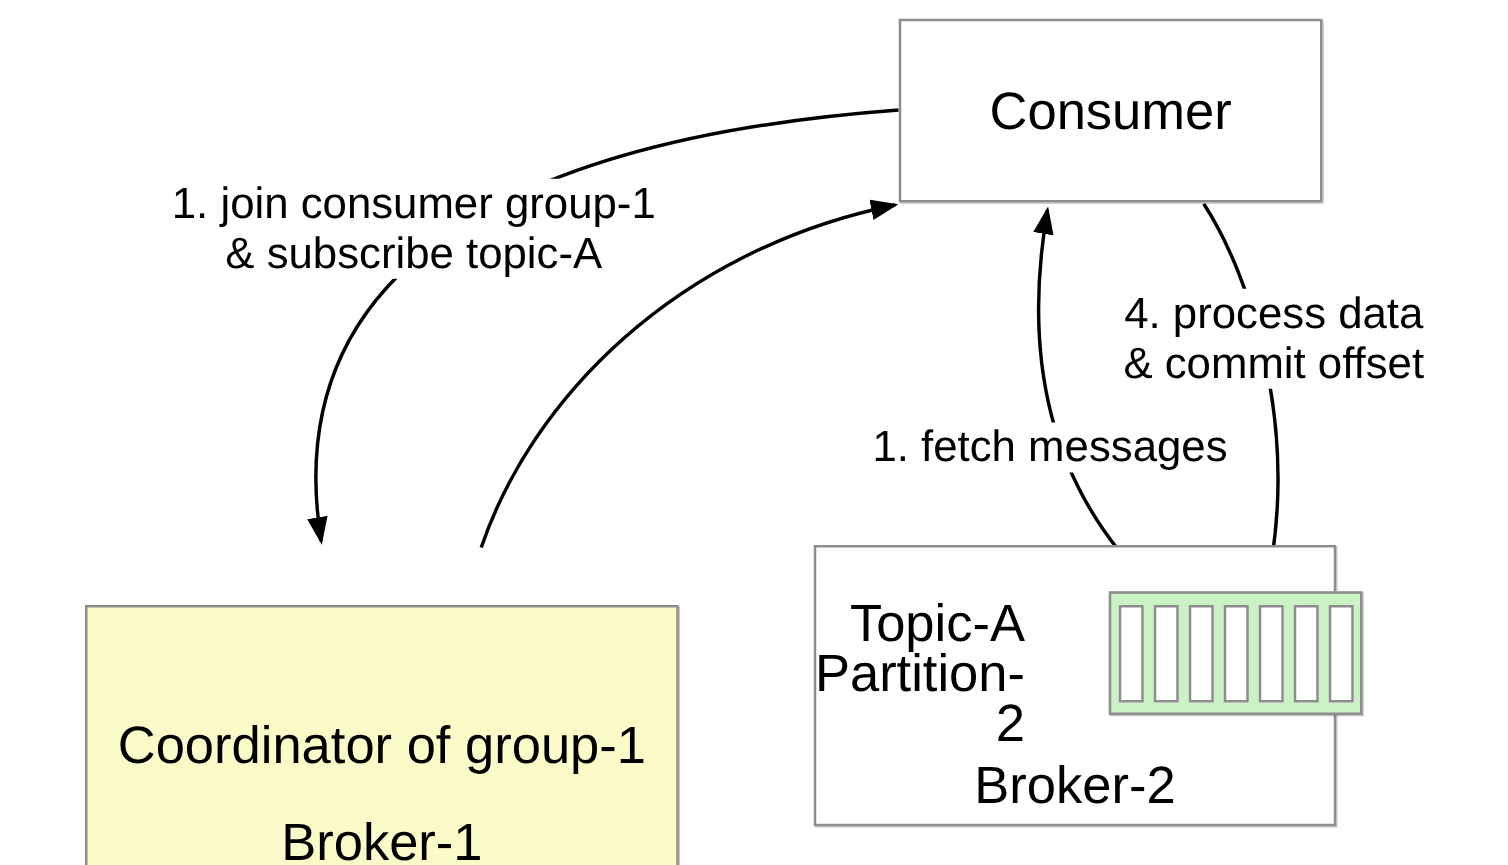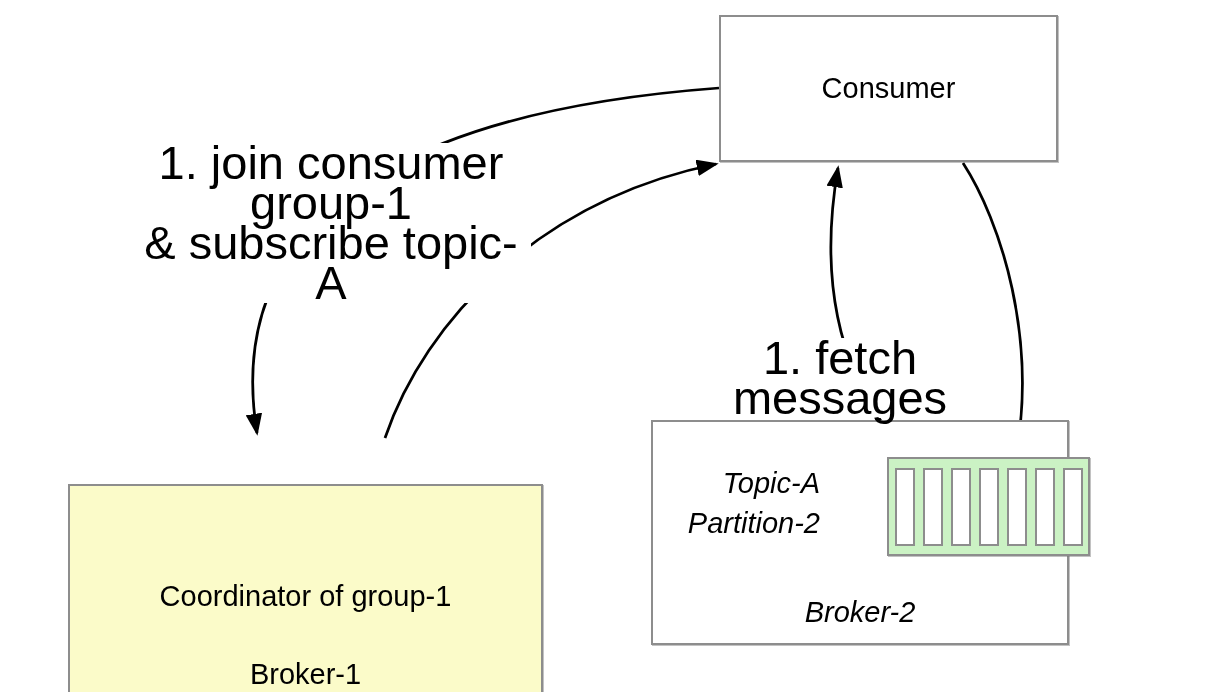--- a/index.html
+++ b/index.html
@@ -23,41 +23,40 @@
     fill: none;
     stroke: #000;
     stroke-width: 2.75;
   }
   .box {
     position: absolute;
     box-sizing: border-box;
     border: 2px solid #8d8d8d;
     box-shadow: 1px 1px 0 rgba(120,120,120,0.45);
     z-index: 2;
-    font-size: 29px;
+    font-size: 42px;
   }
   .consumer-box {
     left: 719px; top: 15px;
     width: 339px; height: 147px;
     background: #ffffff;
     display: flex;
     align-items: center;
     justify-content: center;
   }
   .coordinator-box {
     left: 68px; top: 436px;
     width: 475px; height: 225px;
     background: #FBFBC9;
     margin-top: 48px;
   }
   .broker2-box {
-    left: 651px; top: 420px;
+    left: 651px; top: 436px;
     width: 418px; height: 225px;
     background: #ffffff;
-    font-style: italic;
   }
   .node-line {
     position: absolute;
     left: 0; right: 0;
     text-align: center;
     line-height: 40px;
   }
   .coordinator-box .title    { top: 90px; }
   .coordinator-box .subtitle { top: 168px; }
   .broker2-box .name         { top: 170px; }
@@ -89,21 +88,21 @@
     width: 20px; height: 78px;
     box-sizing: border-box;
     border: 2px solid #8d8d8d;
     background: #ffffff;
   }
   .step {
     position: absolute;
     z-index: 3;
     background: #ffffff;
     text-align: center;
-    font-size: 47px;
+    font-size: 35px;
     line-height: 40px;
     white-space: pre-line;
   }
   .step-1 { left: 131px; top: 143px; width: 400px; }
   .step-2 { left: 312px; top: 267px; width: 420px; }
   .step-3 { left: 680px; top: 338px; width: 320px; }
   .step-4 { left: 879px; top: 231px; width: 280px; }
 </style>
 </head>
 <body>
@@ -144,14 +143,16 @@
           <div class="slat" style="background: rgb(255, 255, 255); border-color: rgb(141, 141, 141);"></div>
           <div class="slat" style="background: rgb(255, 255, 255); border-color: rgb(141, 141, 141);"></div>
         </div>
     </div>
     <div class="node-line name">Broker-2</div>
   </div>
 
   <div class="step step-1">1. join consumer group-1
 &amp; subscribe topic-A</div>
   <div class="step step-3">1. fetch messages</div>
+  <div class="step step-4">4. process data
+&amp; commit offset</div>
 
 </div>
 
 </body></html>

